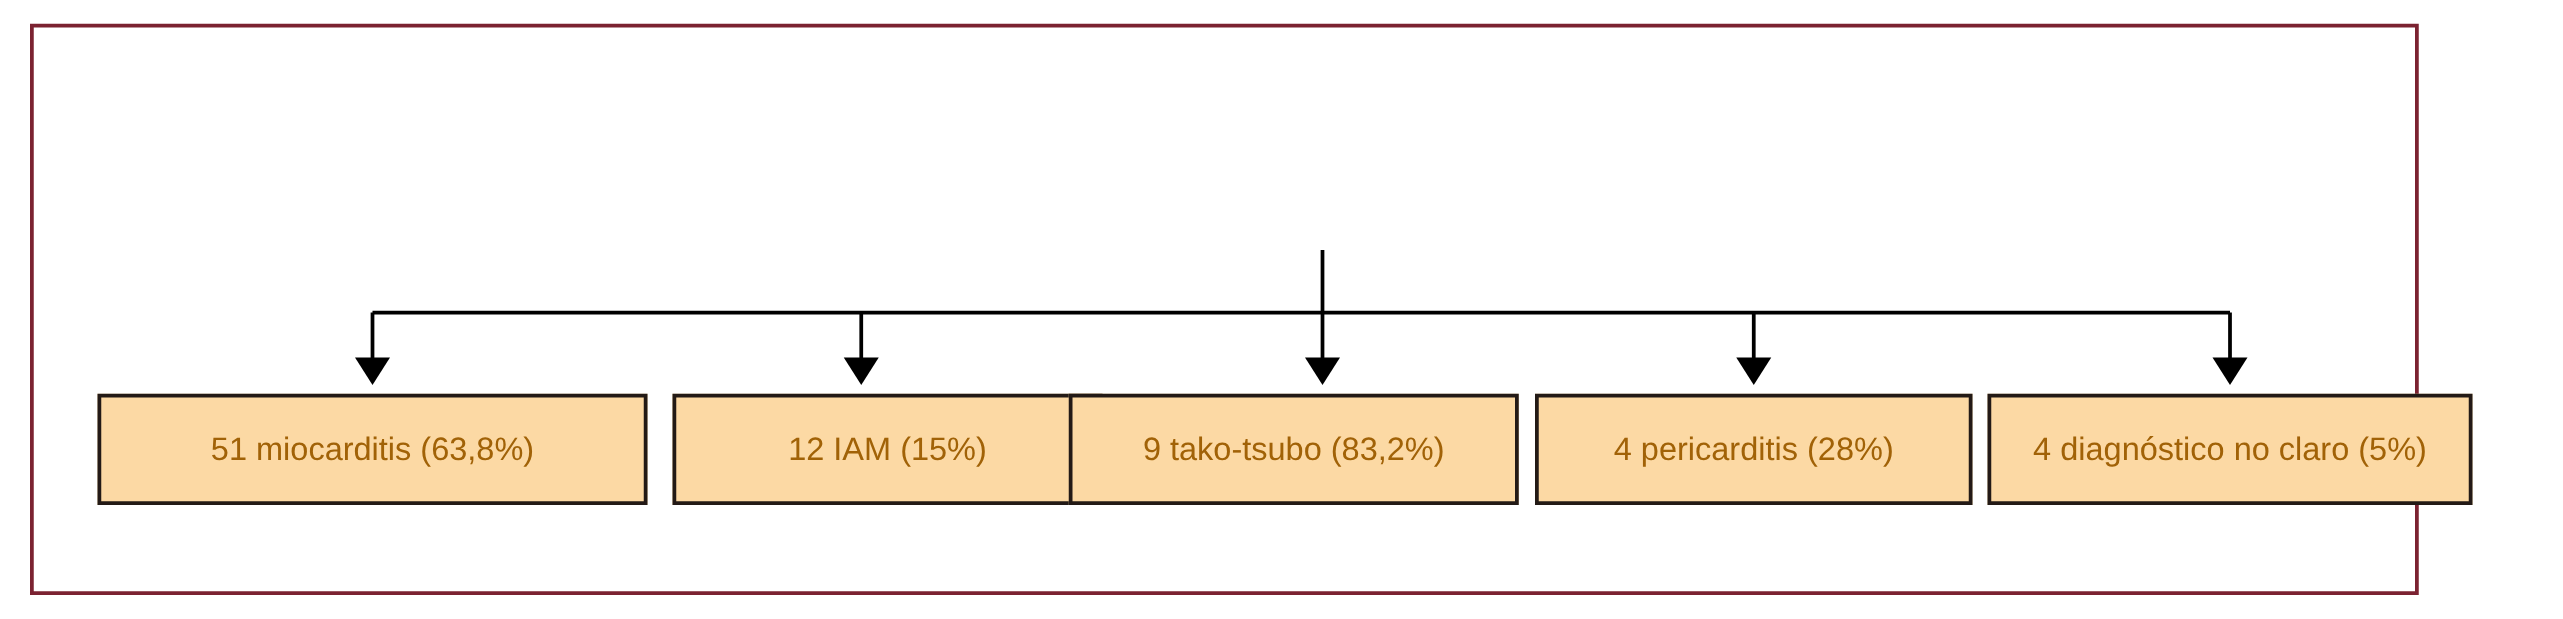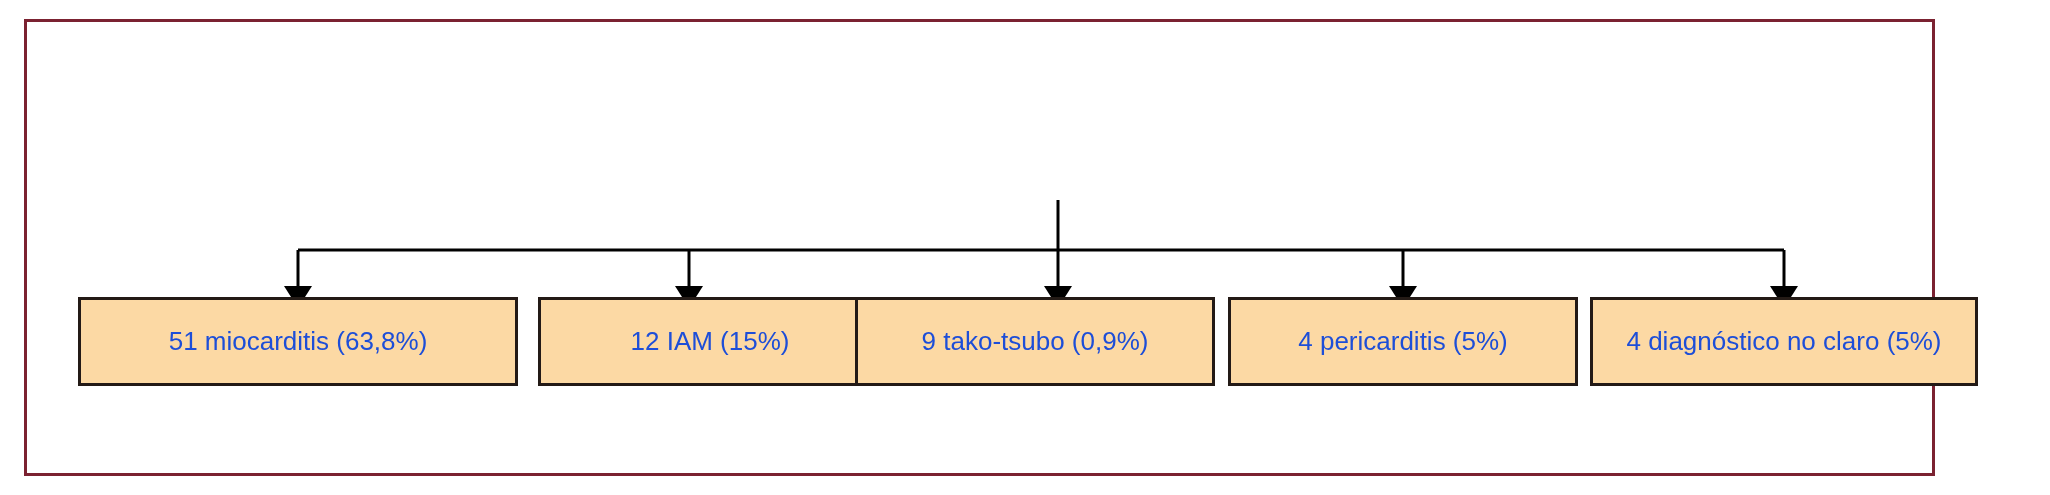--- a/index.html
+++ b/index.html
@@ -55,29 +55,29 @@
     justify-content: center;
     color: #ffffff;
     font-size: 28px;
     letter-spacing: 0.2px;
     white-space: nowrap;
   }
 
   
   .node-leaf {
     position: absolute;
-    top: 297px;
+    top: 315px;
     height: 89px;
     background: #fcd9a4;
     border: 3px solid #231a16;
     box-sizing: border-box;
     display: flex;
     align-items: center;
     justify-content: center;
-    color: #1d4ed8;
+    color: #a16207;
     font-size: 26px;
     white-space: nowrap;
     padding: 0 10px;
   }
   .node-leaf .em {
   }
 
   .leaf-0 { left: 78px;   width: 440px; }
   .leaf-1 { left: 538px;  width: 344px; }
   .leaf-2 { left: 855px;  width: 360px; }
@@ -116,24 +116,24 @@
 
   <div class="node-leaf leaf-0">
     <span><span>51 miocarditis (63,8%)</span><span class="em"></span><span></span></span>
   </div>
 
   <div class="node-leaf leaf-1">
     <span><span>12 IAM (15%)</span><span class="em"></span><span></span></span>
   </div>
 
   <div class="node-leaf leaf-2">
-    <span><span>9 </span><span class="em">tako-tsubo</span><span> (0,9%)</span></span>
+    <span><span>9 </span><span class="em">tako-tsubo</span><span> (83,2%)</span></span>
   </div>
 
   <div class="node-leaf leaf-3">
-    <span><span>4 pericarditis (5%)</span><span class="em"></span><span></span></span>
+    <span><span>4 pericarditis (28%)</span><span class="em"></span><span></span></span>
   </div>
 
   <div class="node-leaf leaf-4">
     <span><span>4 diagnóstico no claro (5%)</span><span class="em"></span><span></span></span>
   </div>
 
 </div>
 
 </body></html>

